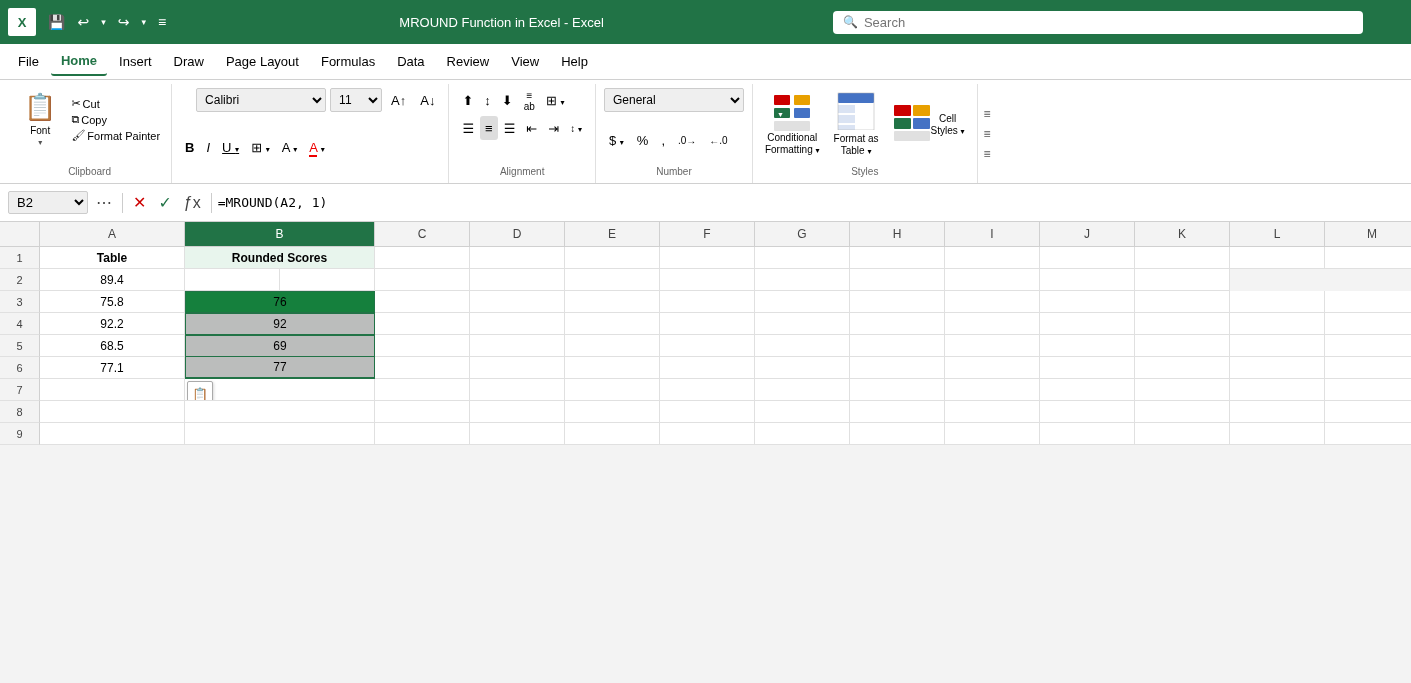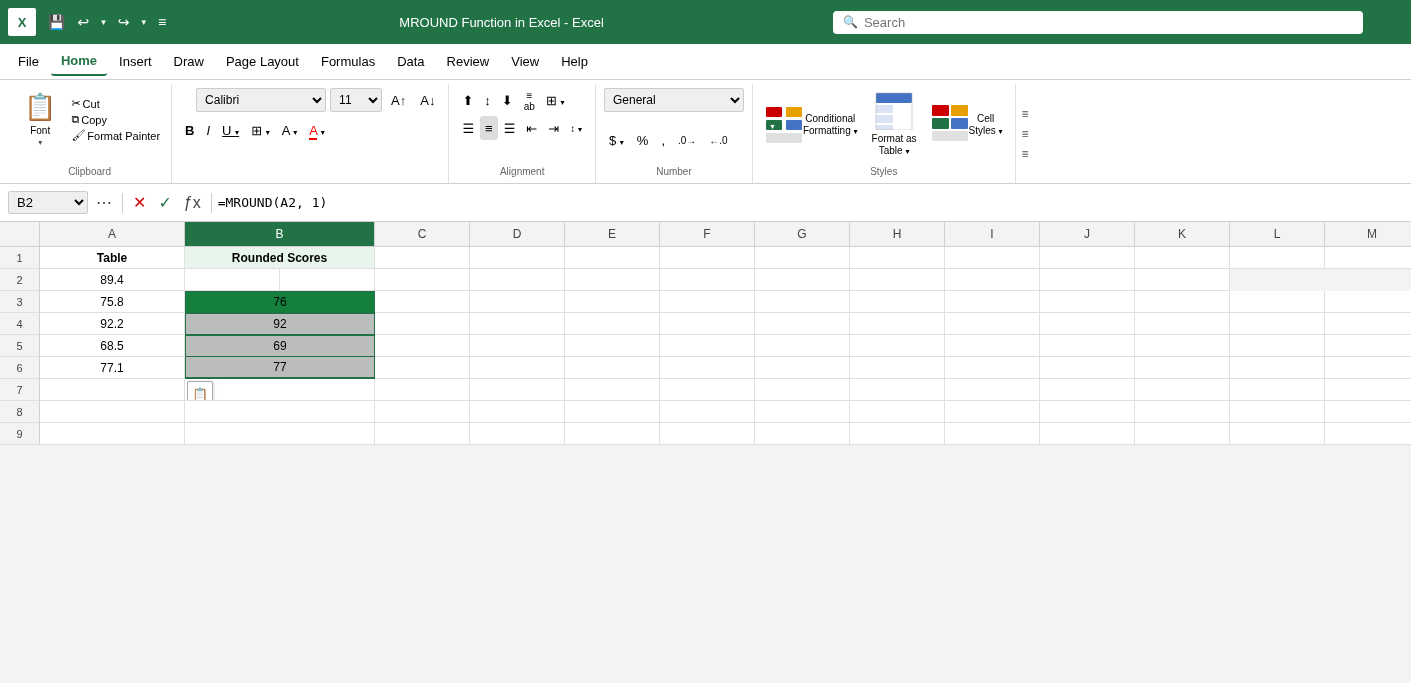--- a/index.html
+++ b/index.html
@@ -43,21 +43,21 @@
     }
     .ribbon-group:last-child { border-right: none; }
     .ribbon-group-label {
       font-size: 10px; color: #666; margin-top: auto; padding-top: 4px;
       text-align: center; width: 100%; border-top: 1px solid transparent;
       padding-bottom: 2px;
     }
     .ribbon-controls { display: flex; align-items: center; gap: 2px; flex: 1; }
 
     
-    .font-group-top { display: flex; align-items: center; gap: 4px; margin-bottom: 2px; padding-left: 16px; }
+    .font-group-top { display: flex; align-items: center; gap: 4px; margin-bottom: 19px; padding-left: 16px; }
     .font-group-bottom { display: flex; align-items: center; gap: 2px; }
 
     select.font-select {
       font-size: 12px; border: 1px solid #ccc; border-radius: 2px; padding: 2px 4px;
       height: 24px; width: 130px;
     }
     select.size-select {
       font-size: 12px; border: 1px solid #ccc; border-radius: 2px; padding: 2px 4px;
       height: 24px; width: 52px;
     }
@@ -291,21 +291,21 @@
         <button class="format-btn" style="font-size:10px;">.0→</button>
         <button class="format-btn" style="font-size:10px;">←.0</button>
       </div>
     </div>
     <div class="ribbon-group-label">Number</div>
   </div>
 
   <div class="ribbon-group">
     <div style="flex:1; padding-top:4px; display:flex; align-items:center; gap:6px;">
 
-      <div style="display:flex; flex-direction:row; align-items:center; cursor:pointer; padding:4px; border-radius:3px;">
+      <div style="display:flex; flex-direction:column; align-items:center; cursor:pointer; padding:4px; border-radius:3px;">
         <div class="cf-icon">
           <svg width="38" height="38" viewBox="0 0 38 38">
             <rect x="1" y="1" width="16" height="10" fill="#c00" rx="1"></rect>
             <rect x="21" y="1" width="16" height="10" fill="#e8a000" rx="1"></rect>
             <rect x="1" y="14" width="16" height="10" fill="#217346" rx="1"></rect>
             <rect x="21" y="14" width="16" height="10" fill="#4472c4" rx="1"></rect>
             <rect x="1" y="27" width="36" height="10" fill="#e0e0e0" rx="1"></rect>
             <text x="4" y="23" font-size="7" fill="#fff">▼</text>
           </svg>
         </div>

